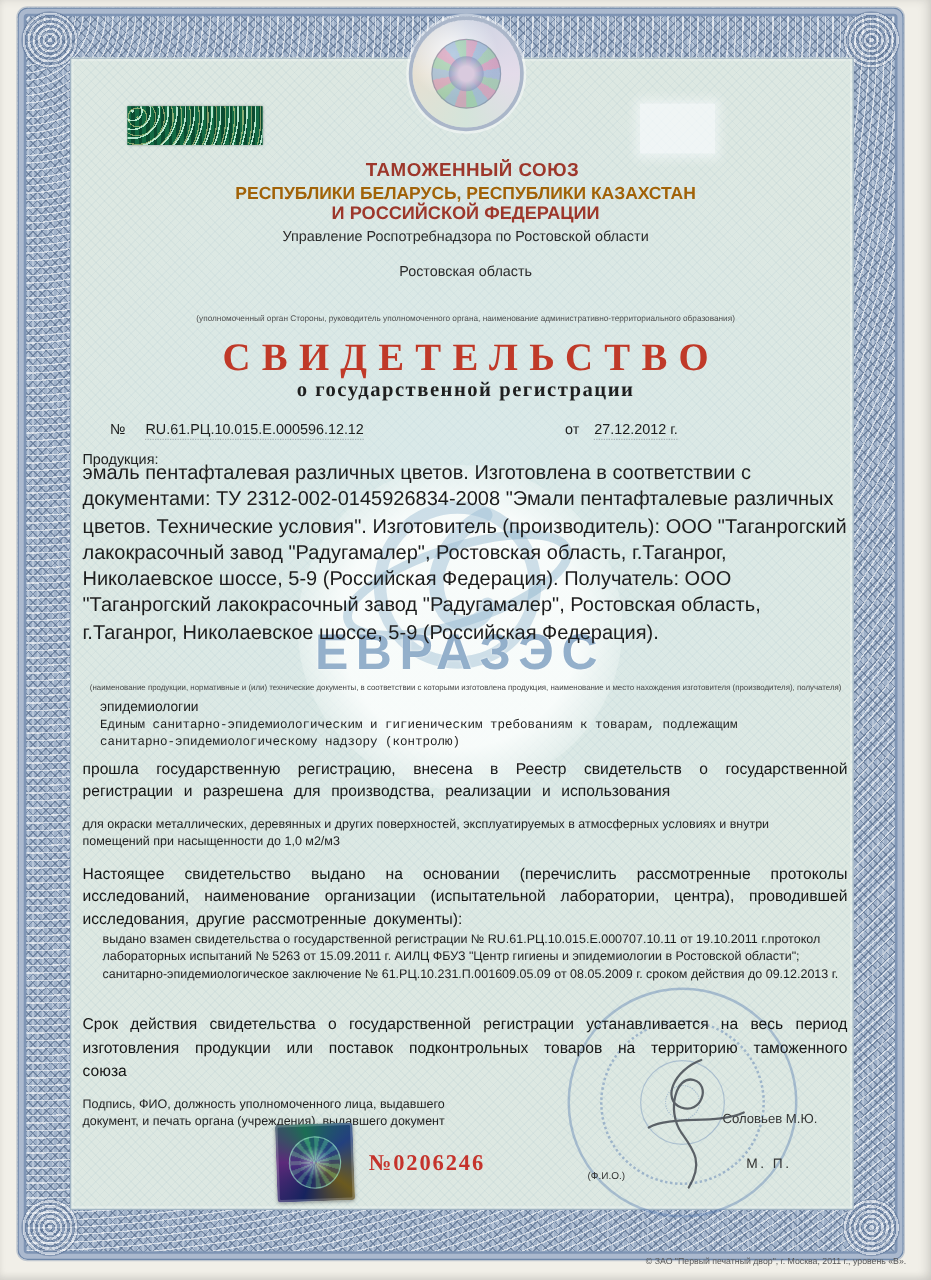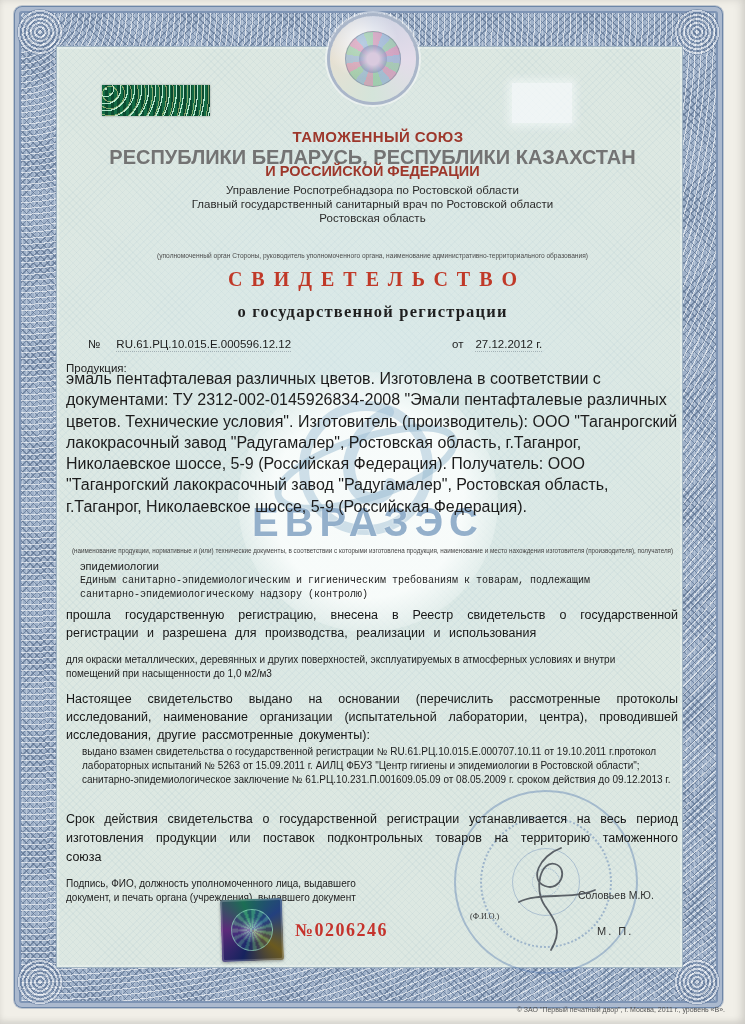--- a/index.html
+++ b/index.html
@@ -62,46 +62,46 @@
     background:radial-gradient(circle at 50% 50%, rgba(255,255,255,.45) 0 8%, transparent 30%),
       conic-gradient(from 200deg,#16235e,#5c2a7a,#1c6e54,#23407e,#6b5a1f,#16235e);
     box-shadow:0 1px 3px rgba(0,0,0,.35), inset 0 0 0 2px rgba(255,255,255,.2);}
   .holo-square::before{content:"";position:absolute;inset:10px;border-radius:50%;border:1.5px solid rgba(180,255,220,.5);
     background:repeating-conic-gradient(rgba(120,255,190,.25) 0 12deg, rgba(40,60,140,.25) 12deg 24deg);}
   .signature{position:absolute;left:503px;top:838px;z-index:6;}
   
   .txt{position:absolute;z-index:4;color:#1d1d1d;}
   .center{left:0;right:0;text-align:center;}
   .h-union1{top:128px;font-weight:bold;font-size:15px;color:#9d372b;letter-spacing:.4px;margin-left:11px;}
-  .h-union2{top:146px;font-weight:bold;font-size:20px;color:#737373;}
+  .h-union2{top:146px;font-weight:bold;font-size:14px;color:#a16207;}
   .h-union3{top:163px;font-weight:bold;font-size:14.5px;color:#9d372b;}
   .h-org1{top:184px;font-size:11.5px;color:#2b2b2b;}
   .h-org2{top:198px;font-size:11.5px;color:#2b2b2b;}
   .h-org3{top:212px;font-size:11.5px;color:#2b2b2b;}
   .h-caption{top:252px;font-size:6.6px;color:#4c4c4c;}
   .title-main{top:268px;font-family:"Liberation Serif","DejaVu Serif",serif;font-weight:bold;
-    font-size:20px;color:#c03928;letter-spacing:9px;padding-left:9px;}
+    font-size:31px;color:#c03928;letter-spacing:9px;padding-left:9px;}
   .title-sub{top:302px;font-family:"Liberation Serif","DejaVu Serif",serif;font-weight:bold;
     font-size:16.5px;color:#1f1f1f;letter-spacing:1.2px;}
   .num-left{left:88px;top:338px;font-size:11.5px;display:flex;gap:16px;}
   .num-right{left:452px;top:338px;font-size:11.5px;display:flex;gap:12px;}
   .num-underline{border-bottom:1px dotted rgba(70,80,95,.35);padding-bottom:1px;}
   .product-label{left:66px;top:362px;font-size:11.5px;}
   .product-desc{left:66px;top:368px;width:612px;font-size:16px;line-height:1.33;color:#1c1c1c;}
   .product-caption{top:547px;font-size:6.3px;color:#454545;}
   .compliance-intro{left:80px;top:560px;font-size:11px;}
   .compliance-text{left:80px;top:574px;width:565px;font-size:10px;line-height:1.35;font-family:Liberation Mono, monospace;}
   .reg-text{left:66px;top:606px;width:612px;font-size:12.5px;line-height:1.45;text-align:justify;word-spacing:5px;color:#161616;}
   .reg-usage{left:66px;top:653px;width:600px;font-size:10px;line-height:1.35;}
   .basis-intro{left:66px;top:690px;width:612px;font-size:12.5px;line-height:1.45;text-align:justify;word-spacing:2.5px;color:#161616;}
   .basis-details{left:82px;top:745px;width:608px;font-size:10px;line-height:1.4;}
   .validity-text{left:66px;top:810px;width:612px;font-size:12.5px;line-height:1.5;text-align:justify;word-spacing:5px;color:#161616;}
   .sign-caption{left:66px;top:877px;width:300px;font-size:10px;line-height:1.4;color:#222;}
   .sign-name{left:578px;top:889px;font-size:10.5px;color:#333;}
-  .fio-caption{left:470px;top:912px;font-size:8px;color:#333;font-family:Liberation Serif, serif;}
+  .fio-caption{left:470px;top:936px;font-size:8px;color:#333;}
   .seal-mark{left:597px;top:925px;font-size:11px;color:#333;letter-spacing:2px;}
   .serial{left:295px;top:920px;font-family:"Liberation Serif","DejaVu Serif",serif;font-weight:bold;
     font-size:18px;color:#c5332c;letter-spacing:1.5px;}
   .copyright{right:20px;top:1006px;font-size:7px;color:#555;z-index:4;}
 </style>
 </head>
 <body>
 
 <div class="page">
 
@@ -139,21 +139,20 @@
       <path d="M16,64 C34,54 70,62 92,52"></path>
     </g>
   </svg>
 
   <div class="holo-square"></div>
 
   <div class="txt center h-union1">ТАМОЖЕННЫЙ СОЮЗ</div>
   <div class="txt center h-union2">РЕСПУБЛИКИ БЕЛАРУСЬ, РЕСПУБЛИКИ КАЗАХСТАН</div>
   <div class="txt center h-union3">И РОССИЙСКОЙ ФЕДЕРАЦИИ</div>
   <div class="txt center h-org1">Управление Роспотребнадзора по Ростовской области</div>
-  <div class="txt center h-org2">Главный государственный санитарный врач по Ростовской области</div>
   <div class="txt center h-org3">Ростовская область</div>
   <div class="txt center h-caption">(уполномоченный орган Стороны, руководитель уполномоченного органа, наименование административно-территориального образования)</div>
 
   <div class="txt center title-main">СВИДЕТЕЛЬСТВО</div>
   <div class="txt center title-sub">о государственной регистрации</div>
 
   <div class="txt num-left">
     <span>№</span>
     <span class="num-underline">RU.61.РЦ.10.015.Е.000596.12.12</span>
   </div>

